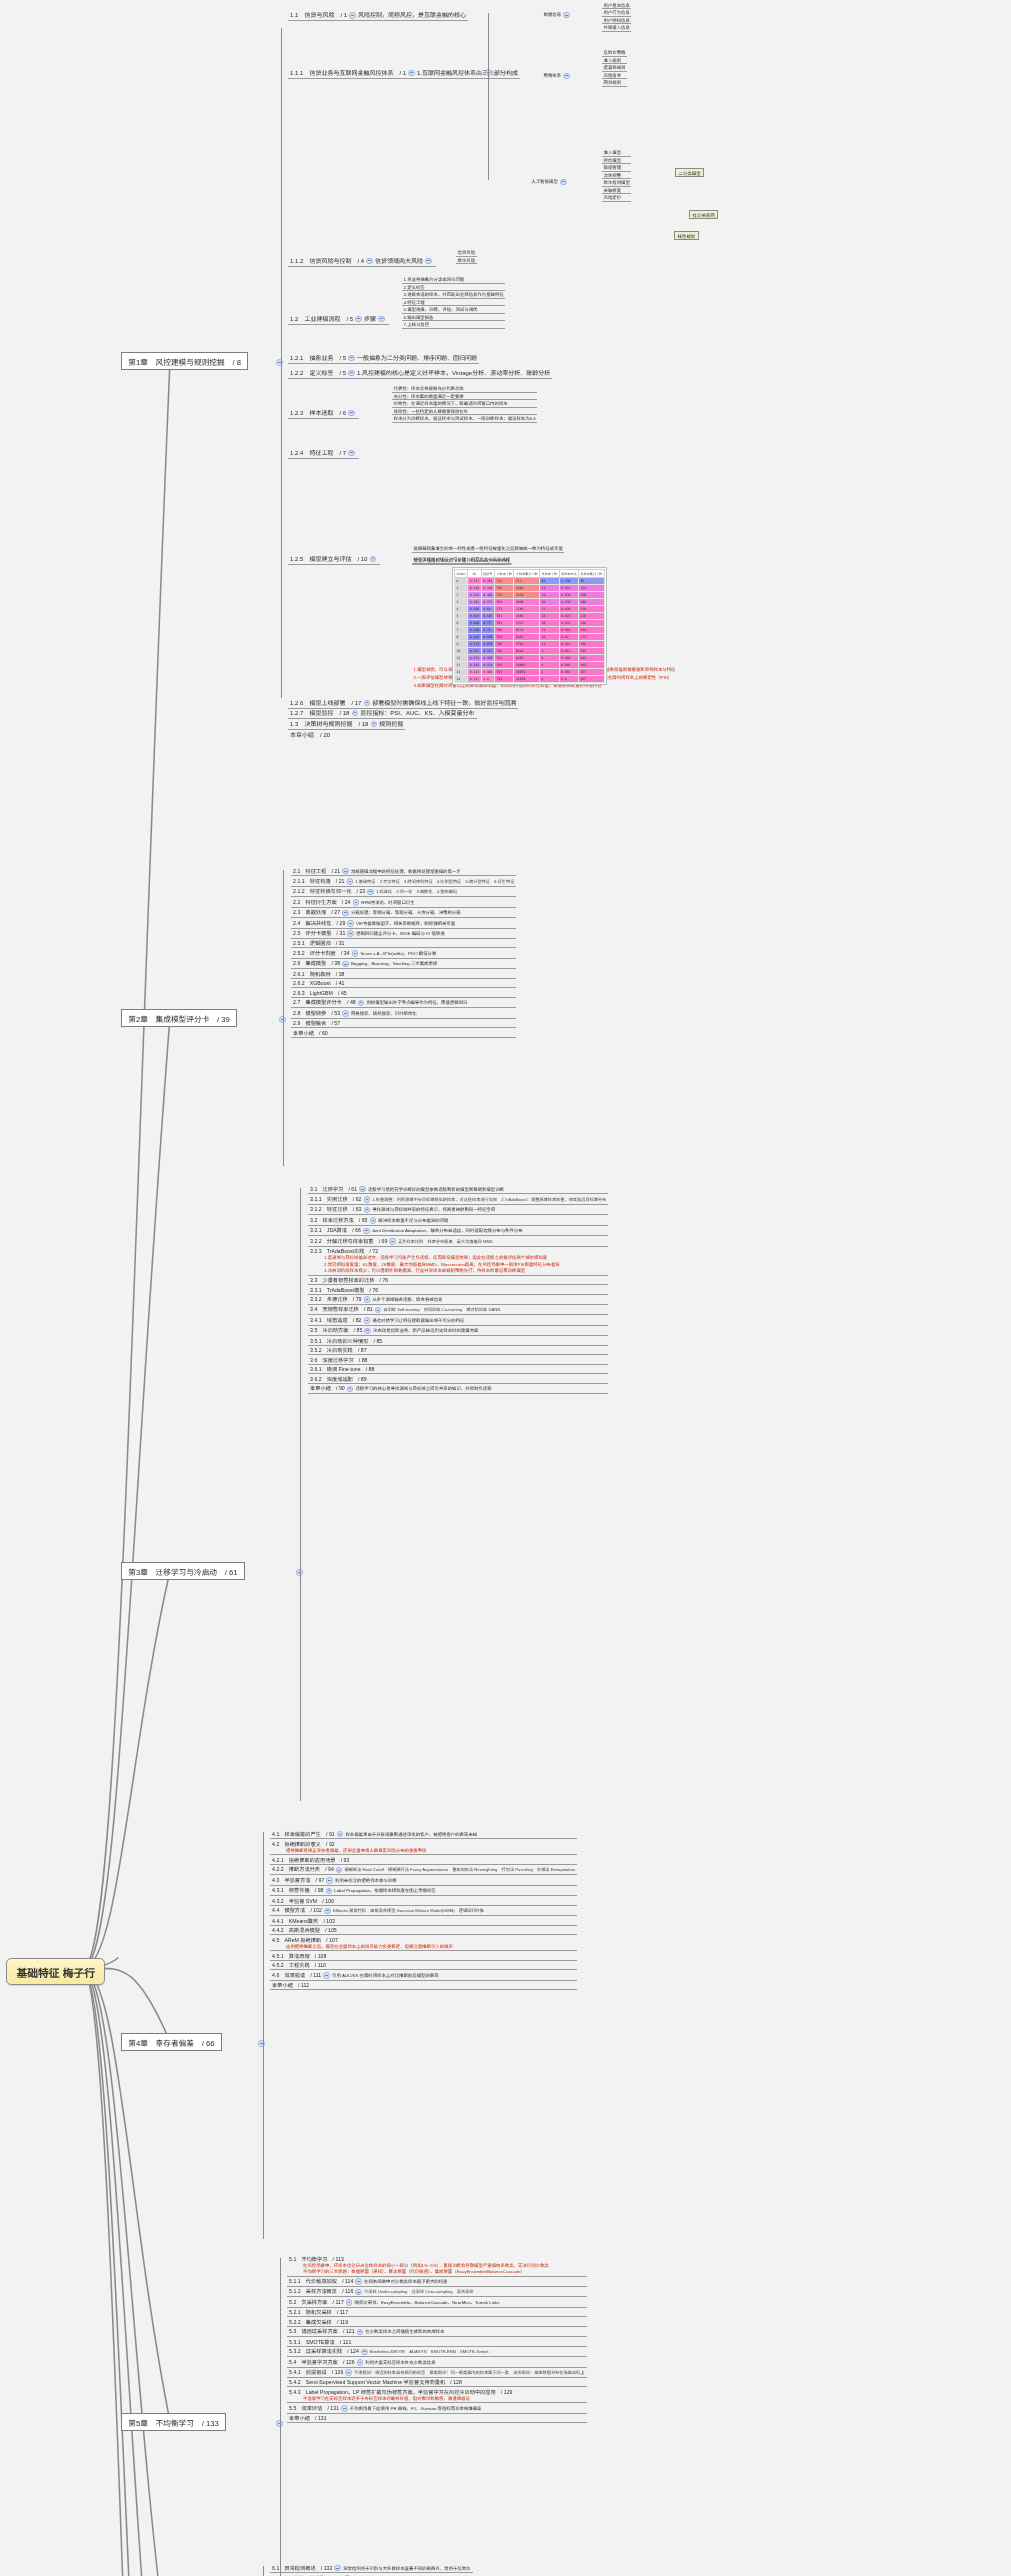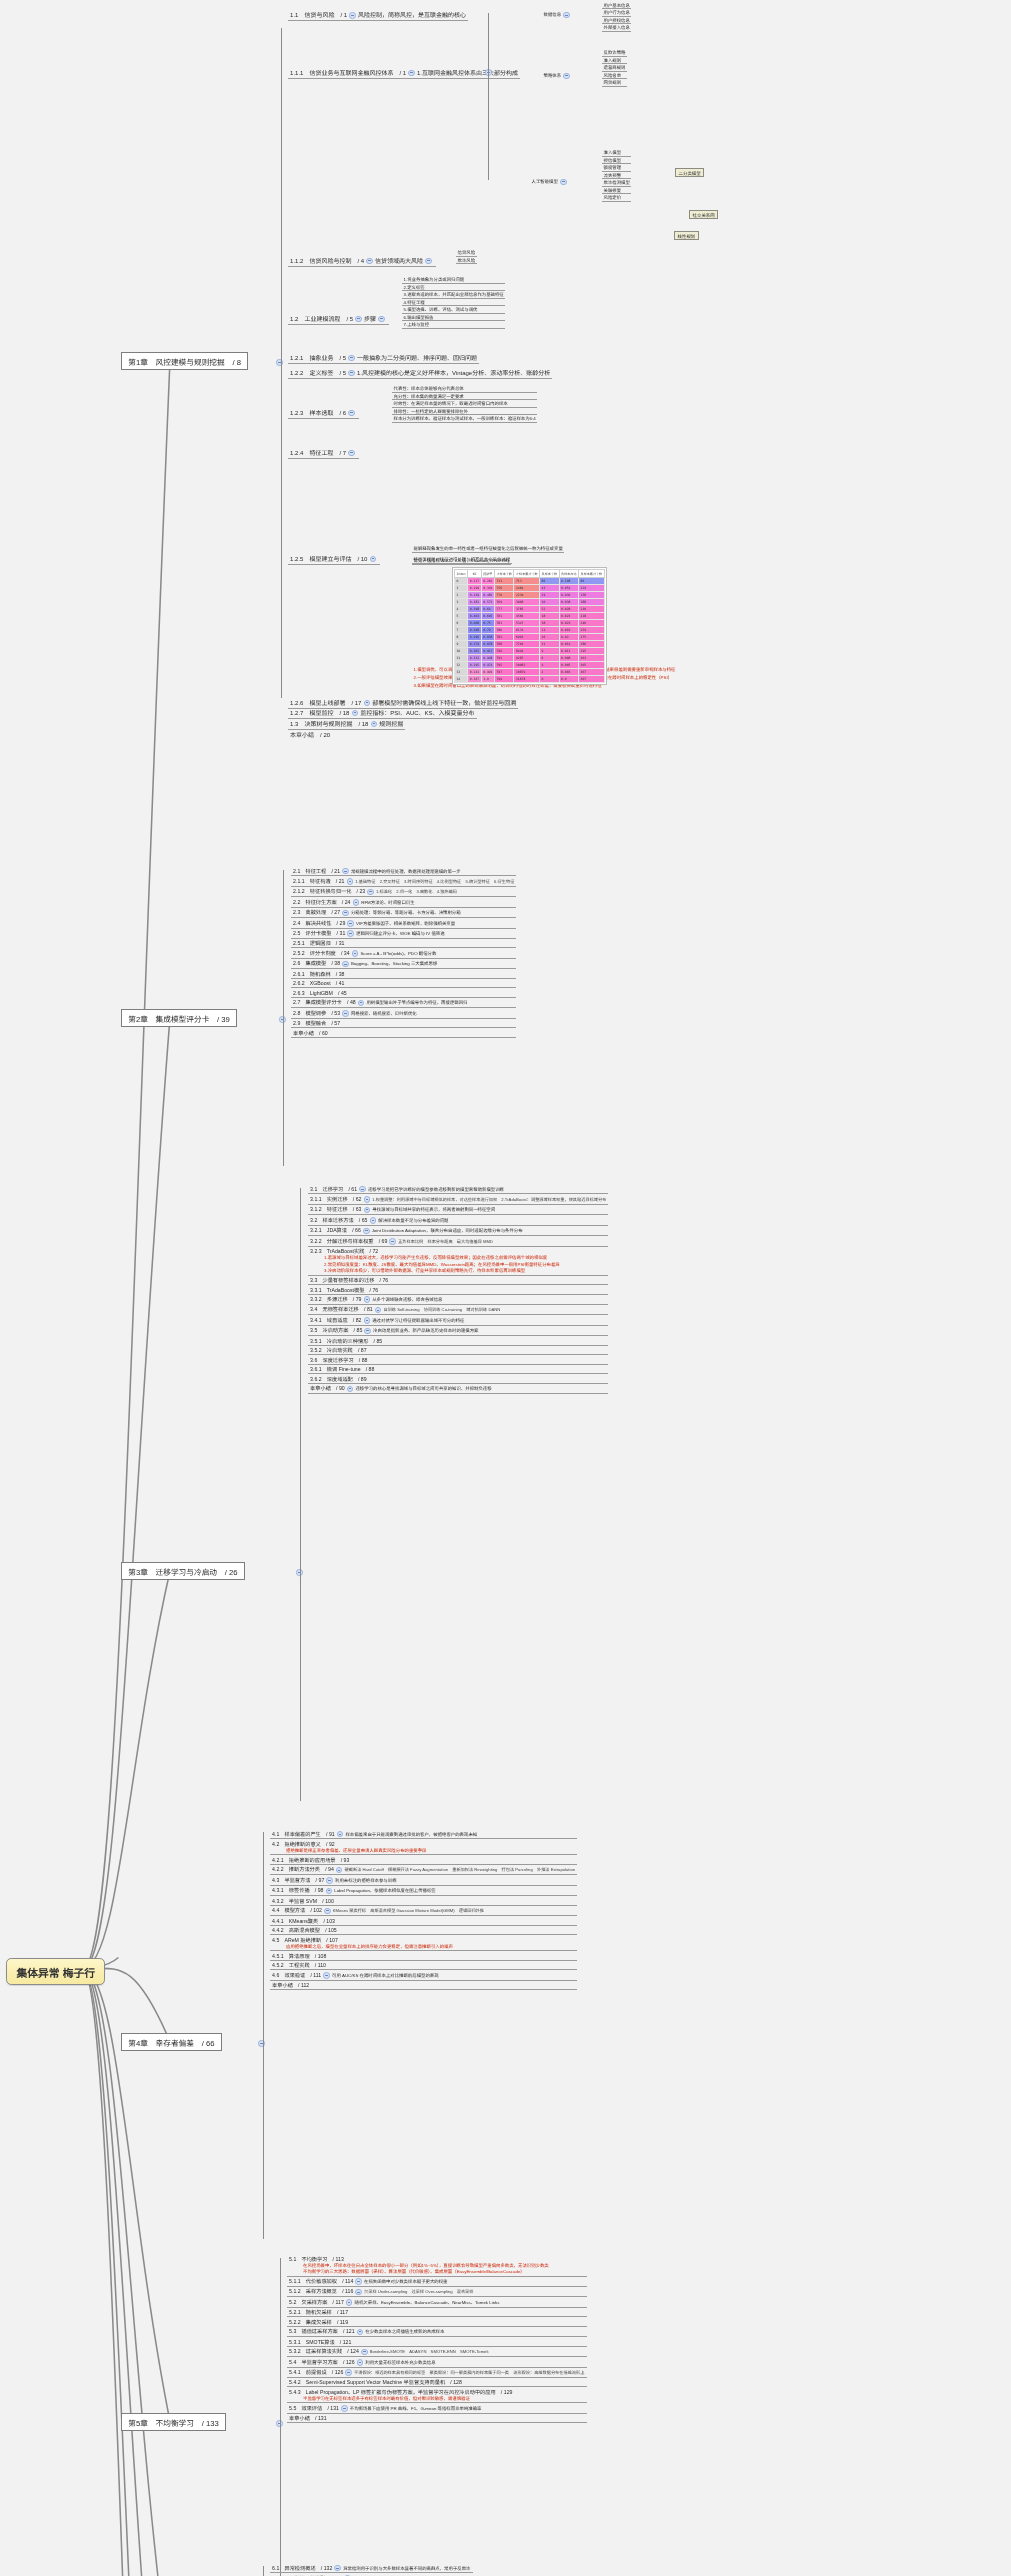--- a/index.html
+++ b/index.html
@@ -69,21 +69,21 @@
     <path d="M160,3822 C230,3822 260,3800 330,3963"></path>
     <path d="M160,3822 C230,3822 250,4300 330,4700"></path>
     <path d="M160,3822 C230,3822 250,4600 330,5195"></path>
     <path d="M160,3822 C230,3822 250,5000 330,5595"></path>
     <path d="M160,3822 C230,3822 250,5600 330,6330"></path>
     <path d="M160,3822 C230,3822 250,6200 330,6830"></path>
   </g>
 </svg>
 
 <div class="mm-root" style="left:6.2px; top:1958px;">
-  <span>集体异常 梅子行</span>
+  <span>基础特征 梅子行</span>
 </div>
 
 <div class="chapter" style="left:121px; top:352px;">
   <span>第1章　风控建模与规则挖掘　/ 8</span>
 </div>
 <span class="toggle" style="position:absolute;left:274px;top:359px;"></span>
 
 <div style="position:absolute;left:281px;top:28px;width:1px;height:670px;background:#8a8a8a;"></div>
 
 <div class="l2 underline" style="left:288px;top:9.3px;position:absolute;">
@@ -389,21 +389,21 @@
     <div class="l3 underline" style="font-size: 5.2px;"><span>2.6.1　随机森林　/ 38</span></div>
     <div class="l3 underline" style="font-size: 5.2px;"><span>2.6.2　XGBoost　/ 41</span></div>
     <div class="l3 underline" style="font-size: 5.2px;"><span>2.6.3　LightGBM　/ 45</span></div>
     <div class="l3 underline" style="font-size: 5.2px;"><span>2.7　集成模型评分卡　/ 48</span><span class="toggle"></span><span style="font-size: 4.4px;">用树模型输出叶子节点编号作为特征，再接逻辑回归</span></div>
     <div class="l3 underline" style="font-size: 5.2px;"><span>2.8　模型调参　/ 53</span><span class="toggle"></span><span style="font-size: 4.4px;">网格搜索、随机搜索、贝叶斯优化</span></div>
     <div class="l3 underline" style="font-size: 5.2px;"><span>2.9　模型融合　/ 57</span></div>
     <div class="l3 underline" style="font-size: 5.2px;"><span>本章小结　/ 60</span></div>
   </div>
 
 <div class="chapter" style="left:121px; top:1562px;">
-  <span>第3章　迁移学习与冷启动　/ 26</span>
+  <span>第3章　迁移学习与冷启动　/ 61</span>
 </div>
 <span class="toggle" style="position:absolute;left:294px;top:1569px;"></span>
 <div style="position:absolute;left:300px;top:1188px;width:1px;height:613px;background:#8a8a8a;"></div>
 <div id="ch3-list" style="position:absolute;left:308px;top:1184px;">
     <div class="l3 underline" style="font-size: 5.2px;"><span>3.1　迁移学习　/ 61</span><span class="toggle"></span><span style="font-size: 4.4px;">迁移学习是把已学训练好的模型参数迁移到新的模型来帮助新模型训练</span></div>
     <div class="l3 underline" style="font-size: 5.2px;"><span>3.1.1　实例迁移　/ 62</span><span class="toggle"></span><span style="font-size: 4.2px; color: rgb(68, 68, 68);">1.权重调整：利用源域中与目标域相似的样本，对这些样本进行加权　2.TrAdaBoost：调整源域样本权重，使其贴近目标域分布</span></div>
     <div class="l3 underline" style="font-size: 5.2px;"><span>3.1.2　特征迁移　/ 63</span><span class="toggle"></span><span style="font-size: 4.4px;">寻找源域与目标域共享的特征表示，将两者映射到同一特征空间</span></div>
     <div class="l3 underline" style="font-size: 5.2px;"><span>3.2　样本迁移方法　/ 65</span><span class="toggle"></span><span style="font-size: 4.4px;">解决样本数量不足与分布差异的问题</span></div>
     <div class="l3 underline" style="font-size: 5.2px;"><span>3.2.1　JDA算法　/ 66</span><span class="toggle"></span><span style="font-size: 4.4px;">Joint Distribution Adaptation，联合分布自适应，同时适配边缘分布与条件分布</span></div>
     <div class="l3 underline" style="font-size: 5.2px;"><span>3.2.2　分解迁移与样本权重　/ 69</span><span class="toggle"></span><span style="font-size: 4.2px; color: rgb(68, 68, 68);">正负样本比例　样本分布距离　最大均值差异 MMD</span></div>

